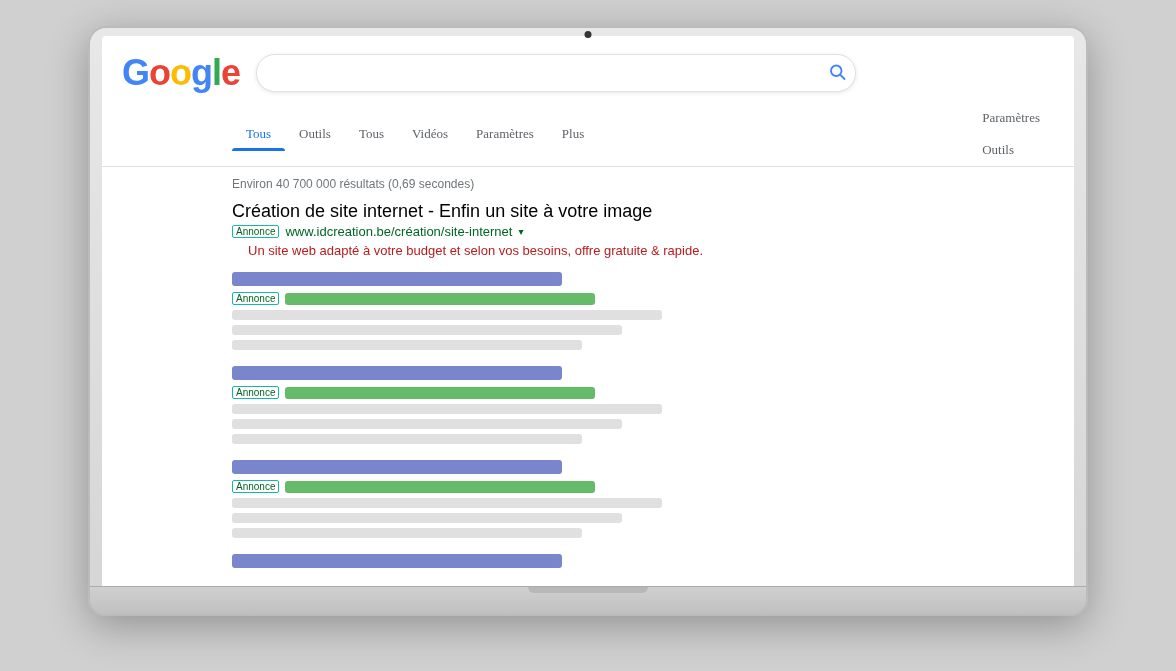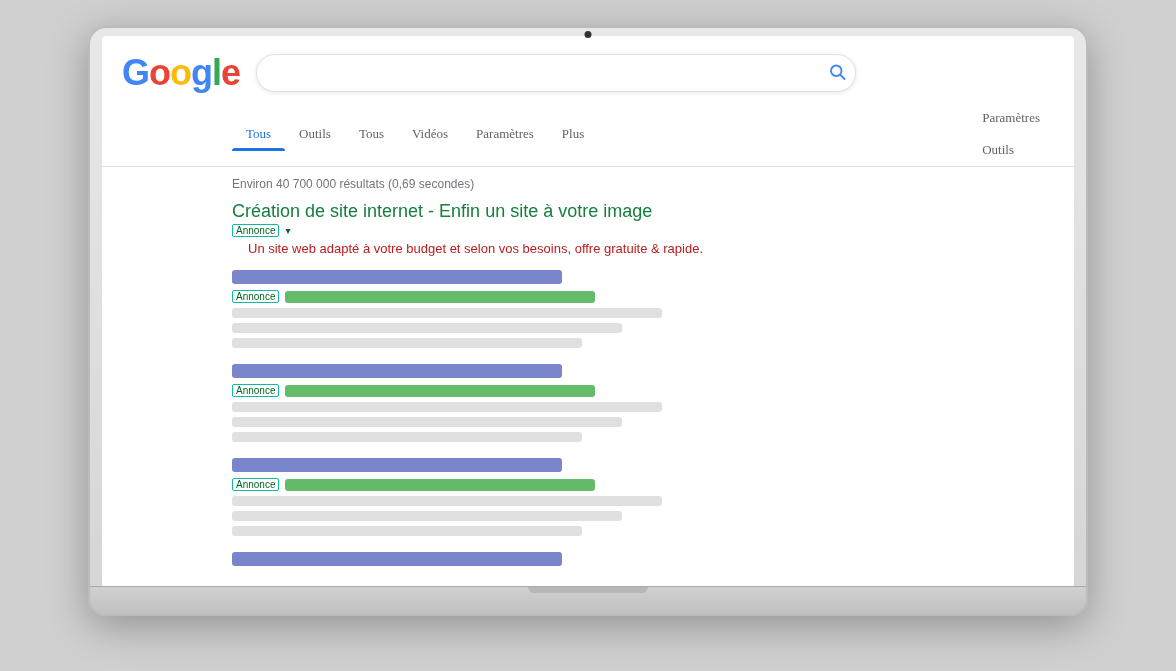--- a/index.html
+++ b/index.html
@@ -200,21 +200,21 @@
       padding: 0 20px 0 130px;
     }
 
     
     .first-result {
       margin-bottom: 12px;
     }
 
     .result-title {
       font-size: 18px;
-      color: #15803d;
+      color: #000000;
       cursor: pointer;
       text-decoration: none;
     }
 
     .result-url-line {
       display: flex;
       align-items: center;
       gap: 6px;
       margin: 2px 0;
     }
@@ -331,20 +331,21 @@
           </div>
 
           <div class="results-info">Environ 40 700 000 résultats (0,69 secondes)</div>
 
           <div class="results-content">
 
             <div class="first-result">
               <a class="result-title">Création de site internet - Enfin un site à votre image</a>
               <div class="result-url-line">
                 <span class="annonce-badge">Annonce</span>
+                <span class="result-url">www.idcreation.be/création/site-internet</span>
                 <span class="result-url-arrow">▾</span>
               </div>
               <div class="result-snippet">Un site web adapté à votre budget et selon vos besoins, offre gratuite &amp; rapide.</div>
             </div>
 
             <div class="placeholder-results">
 
               <div class="placeholder-block">
                 <div class="ph-title" style="width:330px"></div>
                 <div class="ph-url-row">

